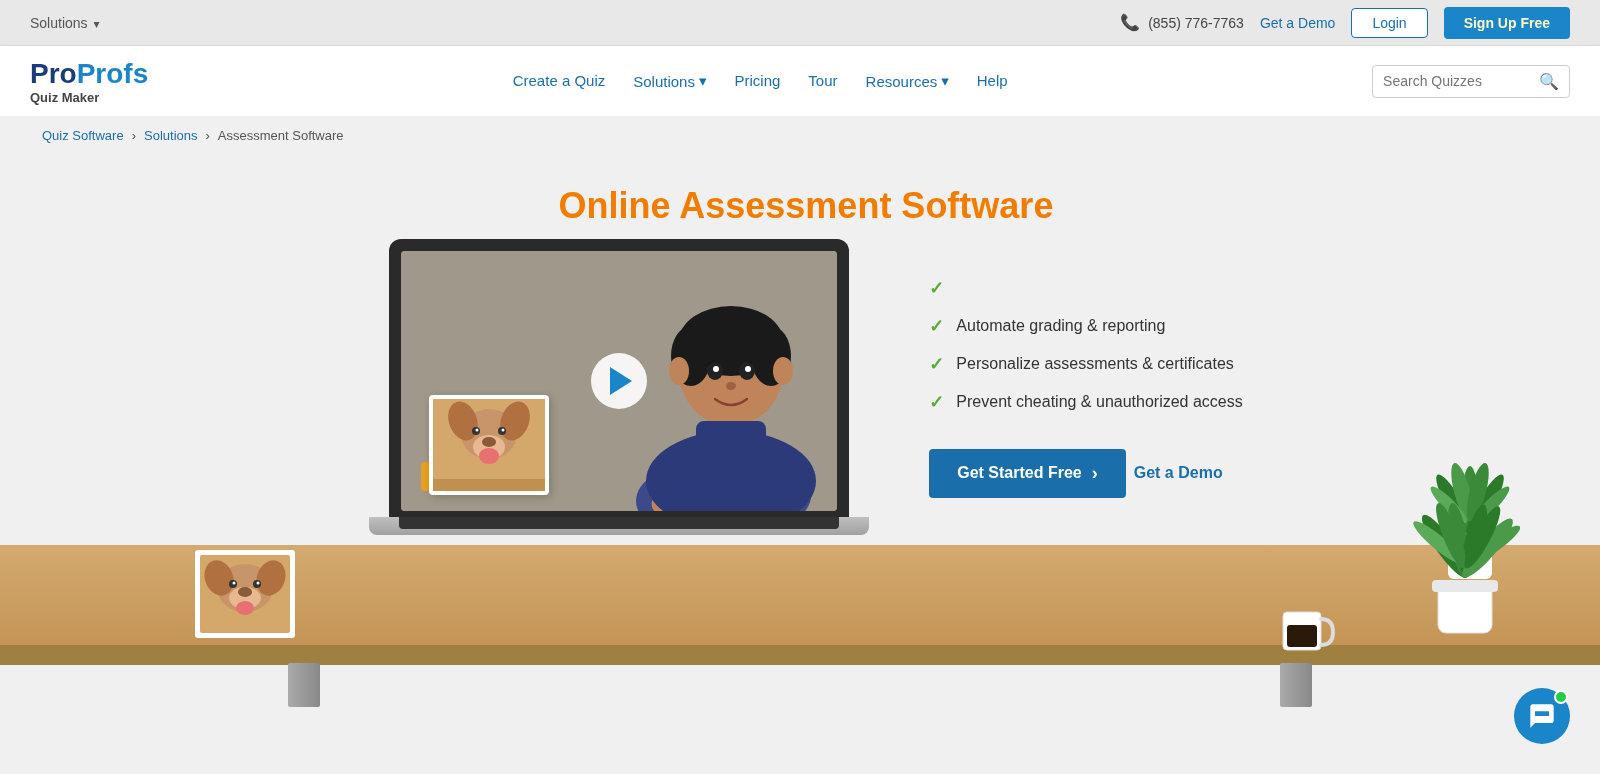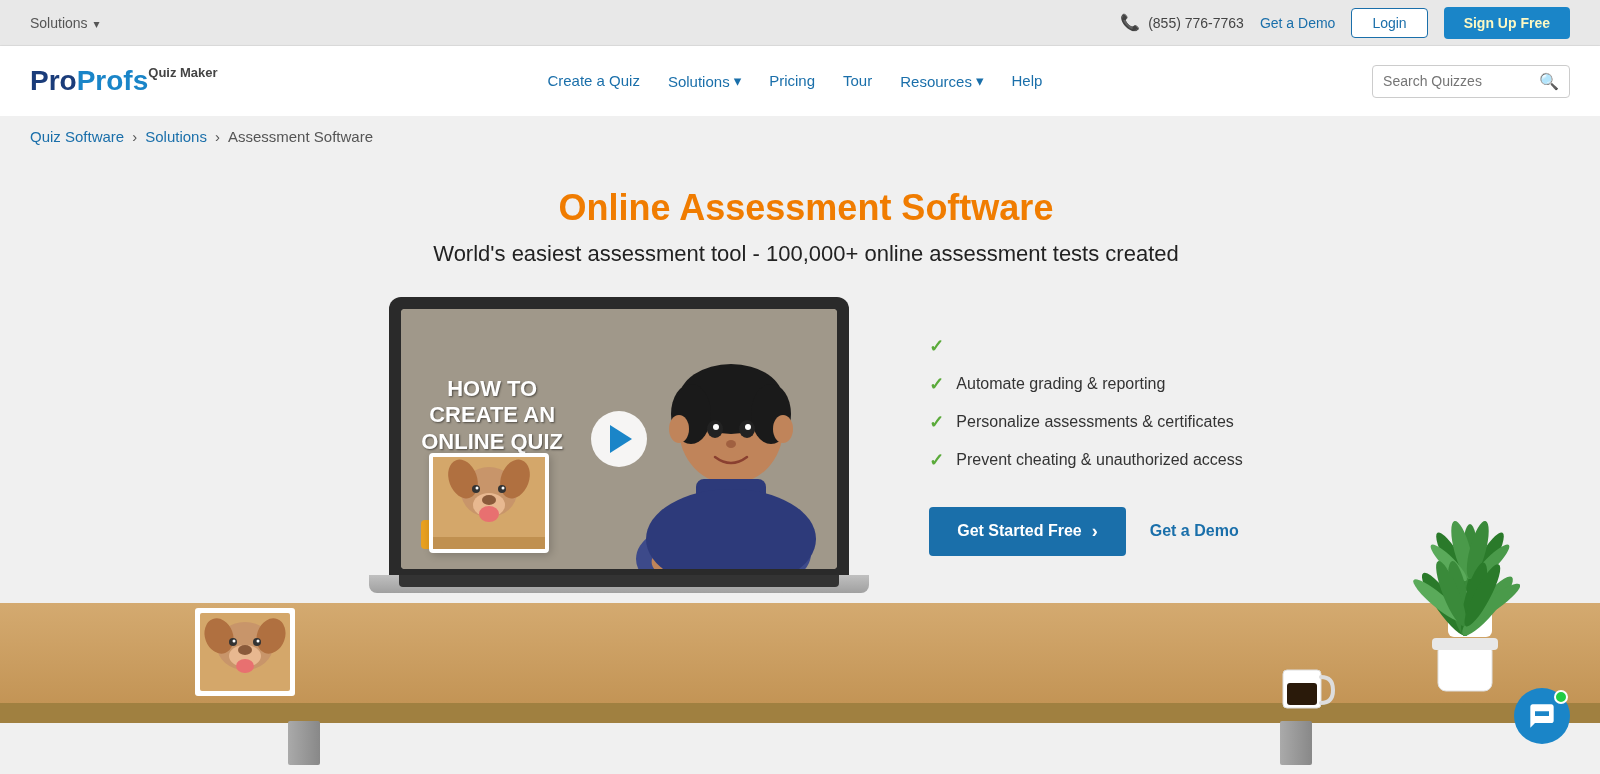--- a/index.html
+++ b/index.html
@@ -42,46 +42,46 @@
     
     .main-nav {
       background: white;
       height: 70px;
       display: flex;
       align-items: center;
       padding: 0 30px;
       box-shadow: 0 1px 3px rgba(0,0,0,0.1);
       gap: 40px;
     }
-    .logo-area { display: flex; flex-direction: row; align-items: flex-start; }
+    .logo-area { display: flex; flex-direction: column; align-items: flex-start; }
     .logo-text { font-size: 28px; font-weight: 700; }
     .logo-pro { color: #1a3c7a; }
     .logo-profs { color: #1a85c8; }
     .logo-sub { font-size: 13px; color: #444; font-weight: 600; }
     .nav-links { display: flex; align-items: flex-start; gap: 28px; flex: 1; justify-content: center; }
     .nav-link { color: #1a6faa; font-size: 15px; text-decoration: none; cursor: pointer; display: flex; align-items: center; gap: 4px; }
     .search-box {
       display: flex;
       align-items: center;
       border: 1px solid #ccc;
       border-radius: 4px;
       padding: 6px 10px;
       gap: 6px;
       background: white;
     }
     .search-input { border: none; outline: none; font-size: 14px; color: #999; width: 150px; }
 
     
     .breadcrumb {
       background: #f0f0f0;
-      padding: 12px 30px;
+      padding: 12px 42px;
       display: flex;
       align-items: center;
       gap: 8px;
-      font-size: 15px;
+      font-size: 13px;
     }
     .breadcrumb a { color: #1a6faa; text-decoration: none; cursor: pointer; }
     .breadcrumb span { color: #555; }
     .breadcrumb-sep { color: #888; }
 
     
     .hero {
       background: #f0f0f0;
       padding: 30px 0 0 12px;
       text-align: center;
@@ -235,21 +235,21 @@
       color: #5aaa3a;
       font-size: 18px;
       font-weight: 700;
       flex-shrink: 0;
     }
 
     
     .cta-area {
       display: flex;
       align-items: center;
-      gap: 24px;
+      gap: 8px;
       margin-top: 20px;
     }
     .cta-primary {
       background: #1a6faa;
       color: white;
       padding: 14px 28px;
       border-radius: 4px;
       font-size: 16px;
       font-weight: 600;
       cursor: pointer;
@@ -353,21 +353,20 @@
     <a>Quiz Software</a>
     <span class="breadcrumb-sep">›</span>
     <a>Solutions</a>
     <span class="breadcrumb-sep">›</span>
     <span>Assessment Software</span>
   </div>
 
   <div class="hero-section-bg">
     <div class="hero">
       <h1 class="hero-title">Online Assessment Software</h1>
-      <p class="hero-subtitle">World's easiest assessment tool - 100,000+ online assessment tests created</p>
 
       <div class="hero-content">
 
         <div class="laptop-area">
 
           <div class="dog-frame">
             <div class="dog-placeholder">
 
               <svg viewBox="0 0 112 92" width="112" height="92">
                 <rect width="112" height="92" fill="#d4a76a"></rect>
@@ -423,25 +422,20 @@
 
                 <ellipse cx="330" cy="135" rx="5" ry="4" fill="#a06040"></ellipse>
 
                 <path d="M 314 148 Q 330 160 346 148" stroke="#8a4030" stroke-width="2.5" fill="none" stroke-linecap="round"></path>
 
                 <rect x="295" y="170" width="70" height="40" rx="8" fill="#2d3a7a"></rect>
 
                 <ellipse cx="330" cy="230" rx="85" ry="50" fill="#2d3a7a"></ellipse>
               </svg>
 
-              <div class="video-text">
-                <div>HOW TO</div>
-                <div>CREATE AN</div>
-                <div>ONLINE QUIZ</div>
-              </div>
 
               <div class="video-badge">With Deep</div>
 
               <div class="play-btn">
                 <div class="play-icon"></div>
               </div>
             </div>
           </div>
           <div class="laptop-base">
             <div class="laptop-keyboard"></div>

